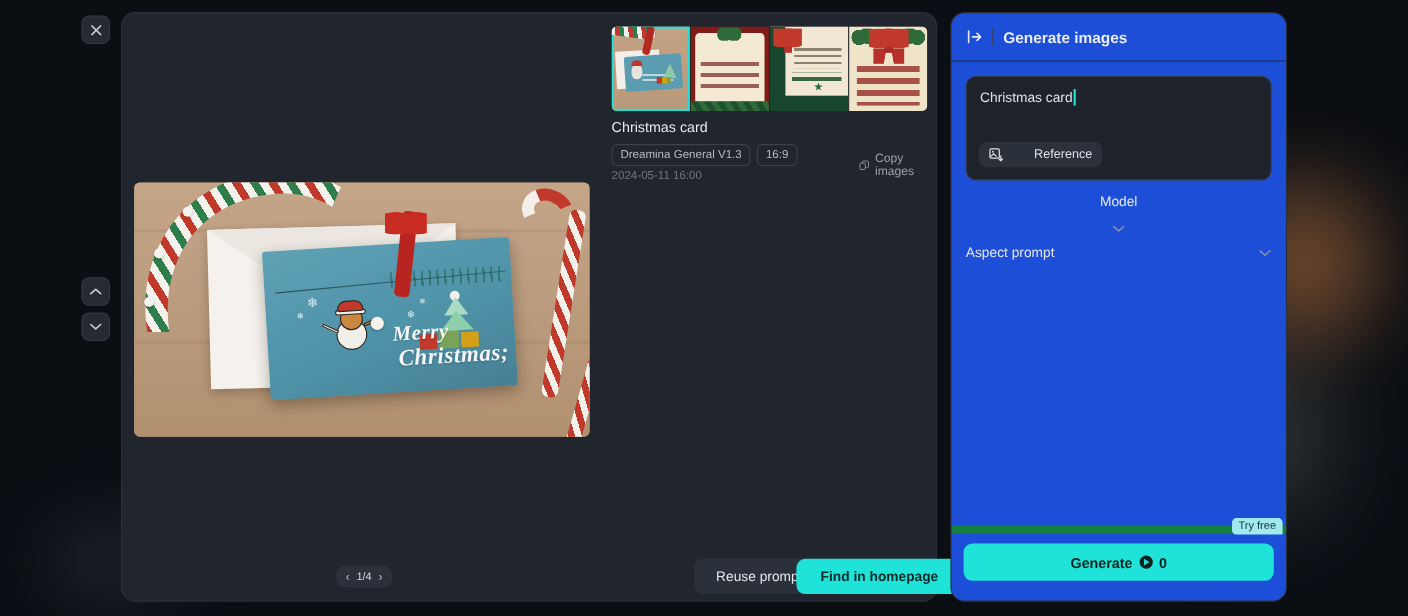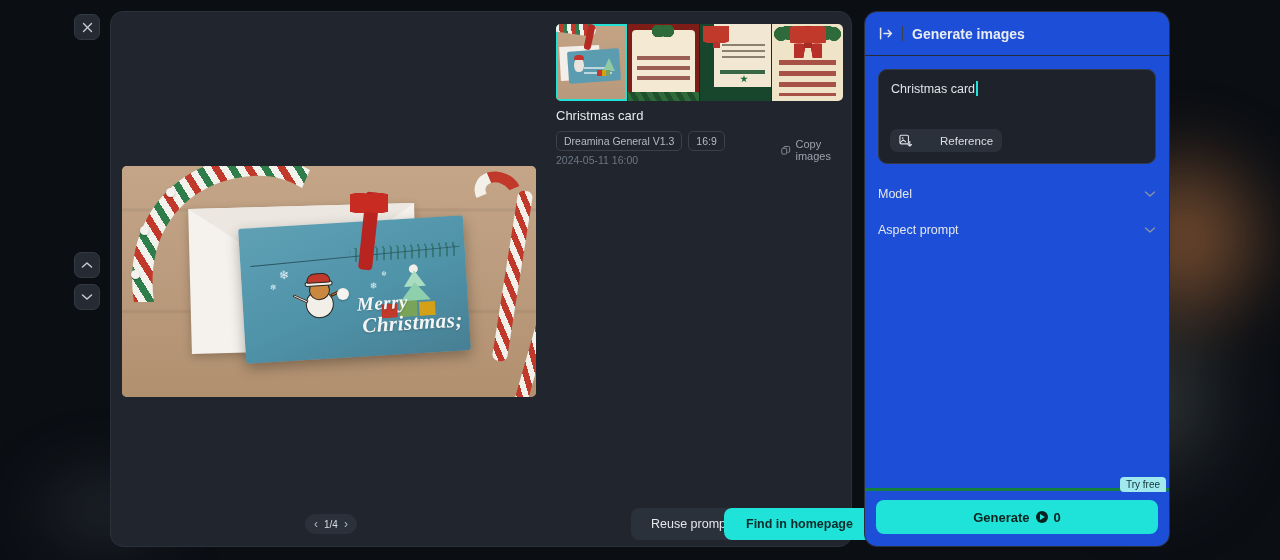--- a/index.html
+++ b/index.html
@@ -358,26 +358,26 @@
     padding:5px 9px; cursor:pointer;
   }
   .ref-label { font-size:11.5px; color:#dbdfe6;margin-left:22px; }
   .opt-row {
     margin: 0 13px;
     height: 36px;
     display:flex; align-items:center; justify-content:space-between;
     cursor:pointer;
   }
   .opt-label { font-size:12.5px; color:#e4e7ec; }
-  .opt-row.first { margin-top: 12px; }
+  .opt-row.first { margin-top: 12px; flex-direction: column; }
 
   .gen-footer {
-    position:absolute; left:0; right:0; bottom:0;
+    position:absolute; left:0; right:0; bottom:10px;
     height: 58px;
-    border-top: 3px solid #15803d;
+    border-top: 7px solid #15803d;
     padding-left: 20px;
   }
   .btn-generate {
     position:absolute; left:11px; right:11px; top:9px;
     height:34px; border-radius:8px;
     background:#1fe3d8; color:#07221f;
     display:flex; align-items:center; justify-content:center; gap:6px;
     font-size:13px; font-weight:600; cursor:pointer;
   }
   .coin {

